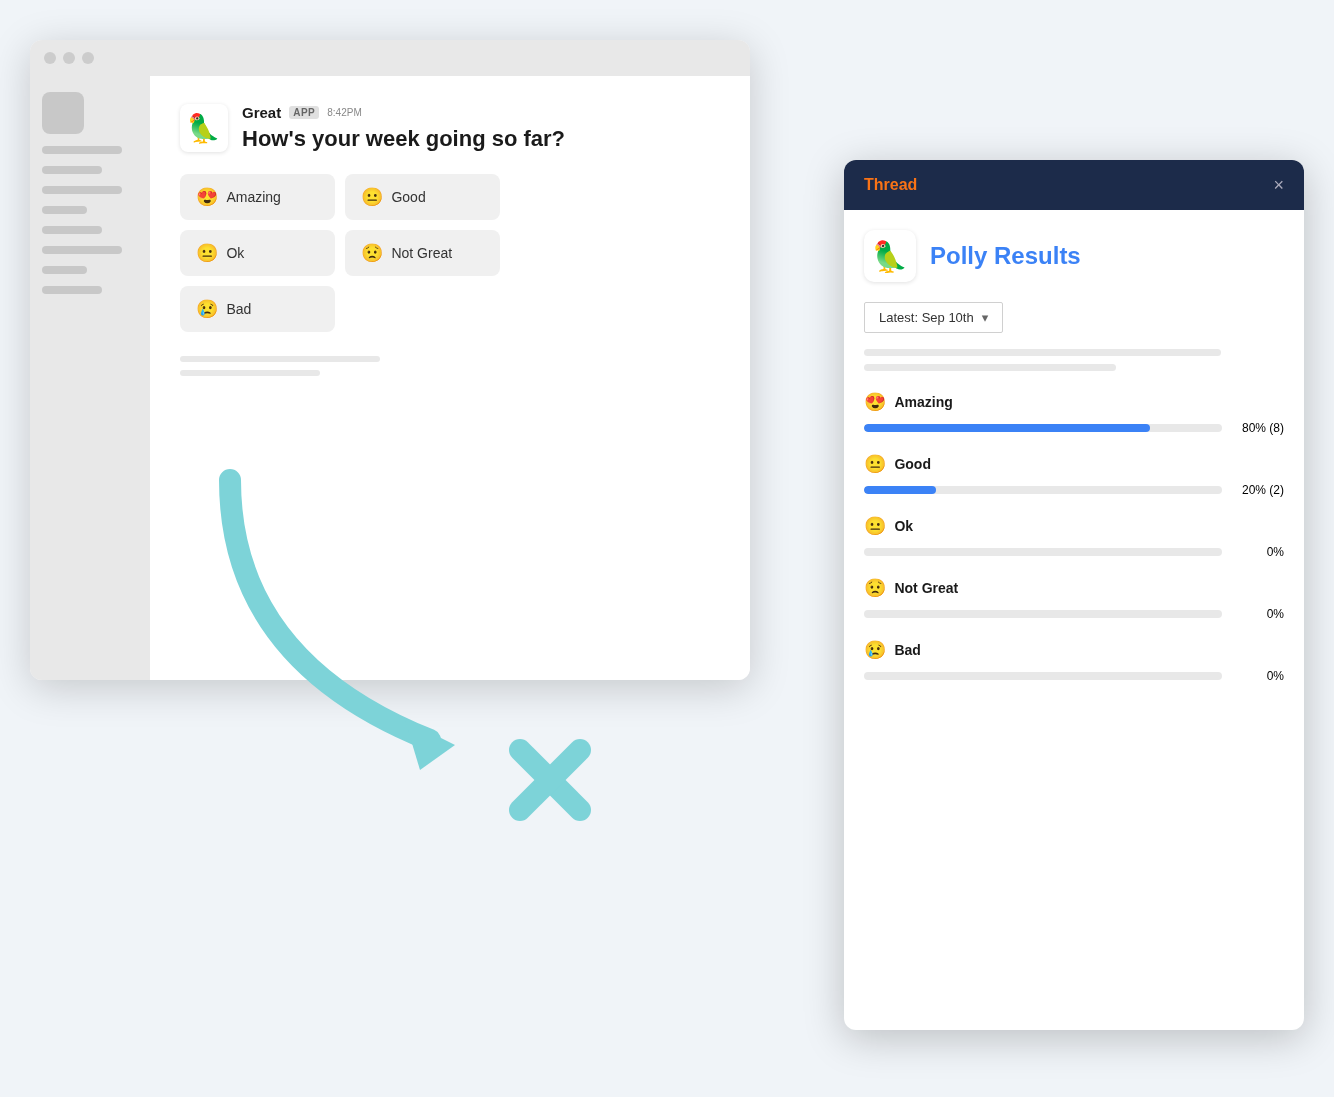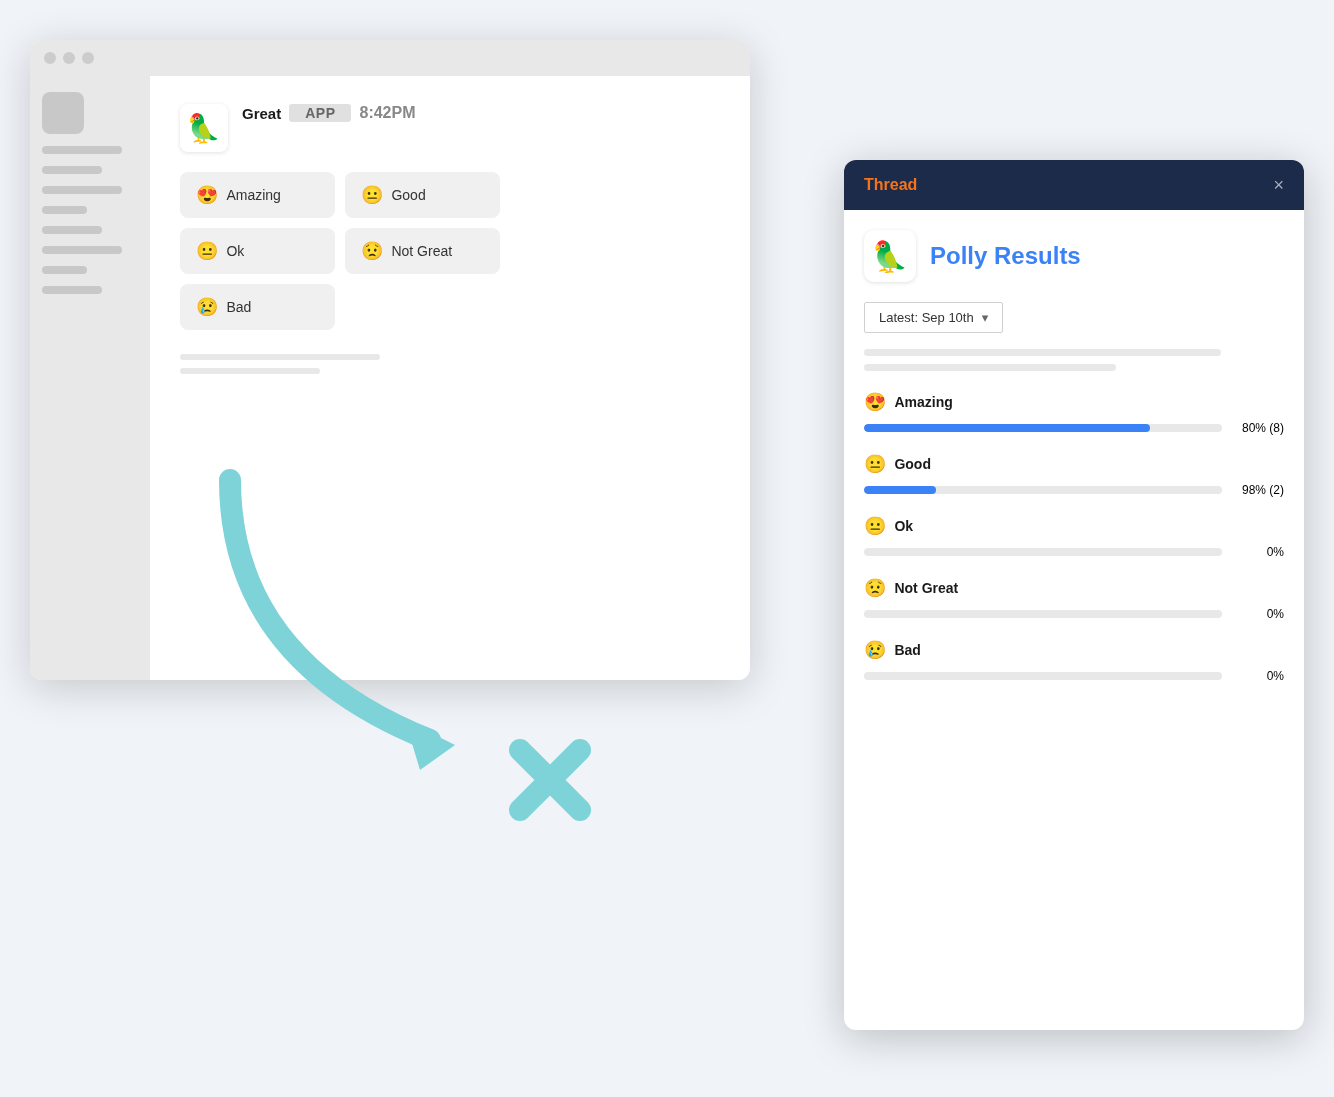--- a/index.html
+++ b/index.html
@@ -103,31 +103,30 @@
 
     .polly-name {
       font-weight: 700;
       font-size: 15px;
       color: #1a1a1a;
     }
 
     .app-badge {
       background: #e0e0e0;
       color: #666;
-      font-size: 14px;
+      font-size: 10px;
       font-weight: 700;
-      padding: 1px 16px;
+      padding: 1px 4px;
       border-radius: 3px;
       letter-spacing: 0.5px;
     }
 
     .polly-time {
       color: #888;
-      font-size: 16px;
-      font-weight: bold;
+      font-size: 10px;
     }
 
     .polly-question {
       font-size: 22px;
       font-weight: 700;
       color: #1a1a1a;
       line-height: 1.3;
     }
 
     .poll-options {
@@ -336,20 +335,21 @@
       <div class="polly-header">
         <div class="polly-avatar">
           <span>🦜</span>
         </div>
         <div class="polly-meta">
           <div class="polly-name-row">
             <span class="polly-name">Great</span>
             <span class="app-badge">APP</span>
             <span class="polly-time">8:42PM</span>
           </div>
+          <div class="polly-question">How's your week going so far?</div>
         </div>
       </div>
 
       <div class="poll-options">
 
         <div class="poll-option">
           <span class="emoji">😍</span>
           <span>Amazing</span>
         </div>
 
@@ -432,21 +432,21 @@
 
     <div class="result-item">
       <div class="result-label">
         <span class="emoji">😐</span>
         <span>Good</span>
       </div>
       <div class="bar-row">
         <div class="bar-track">
           <div class="bar-fill" style="width:20%"></div>
         </div>
-        <span class="bar-label">98% (2)</span>
+        <span class="bar-label">20% (2)</span>
       </div>
     </div>
 
     <div class="result-item">
       <div class="result-label">
         <span class="emoji">😐</span>
         <span>Ok</span>
       </div>
       <div class="bar-row">
         <div class="bar-track">

